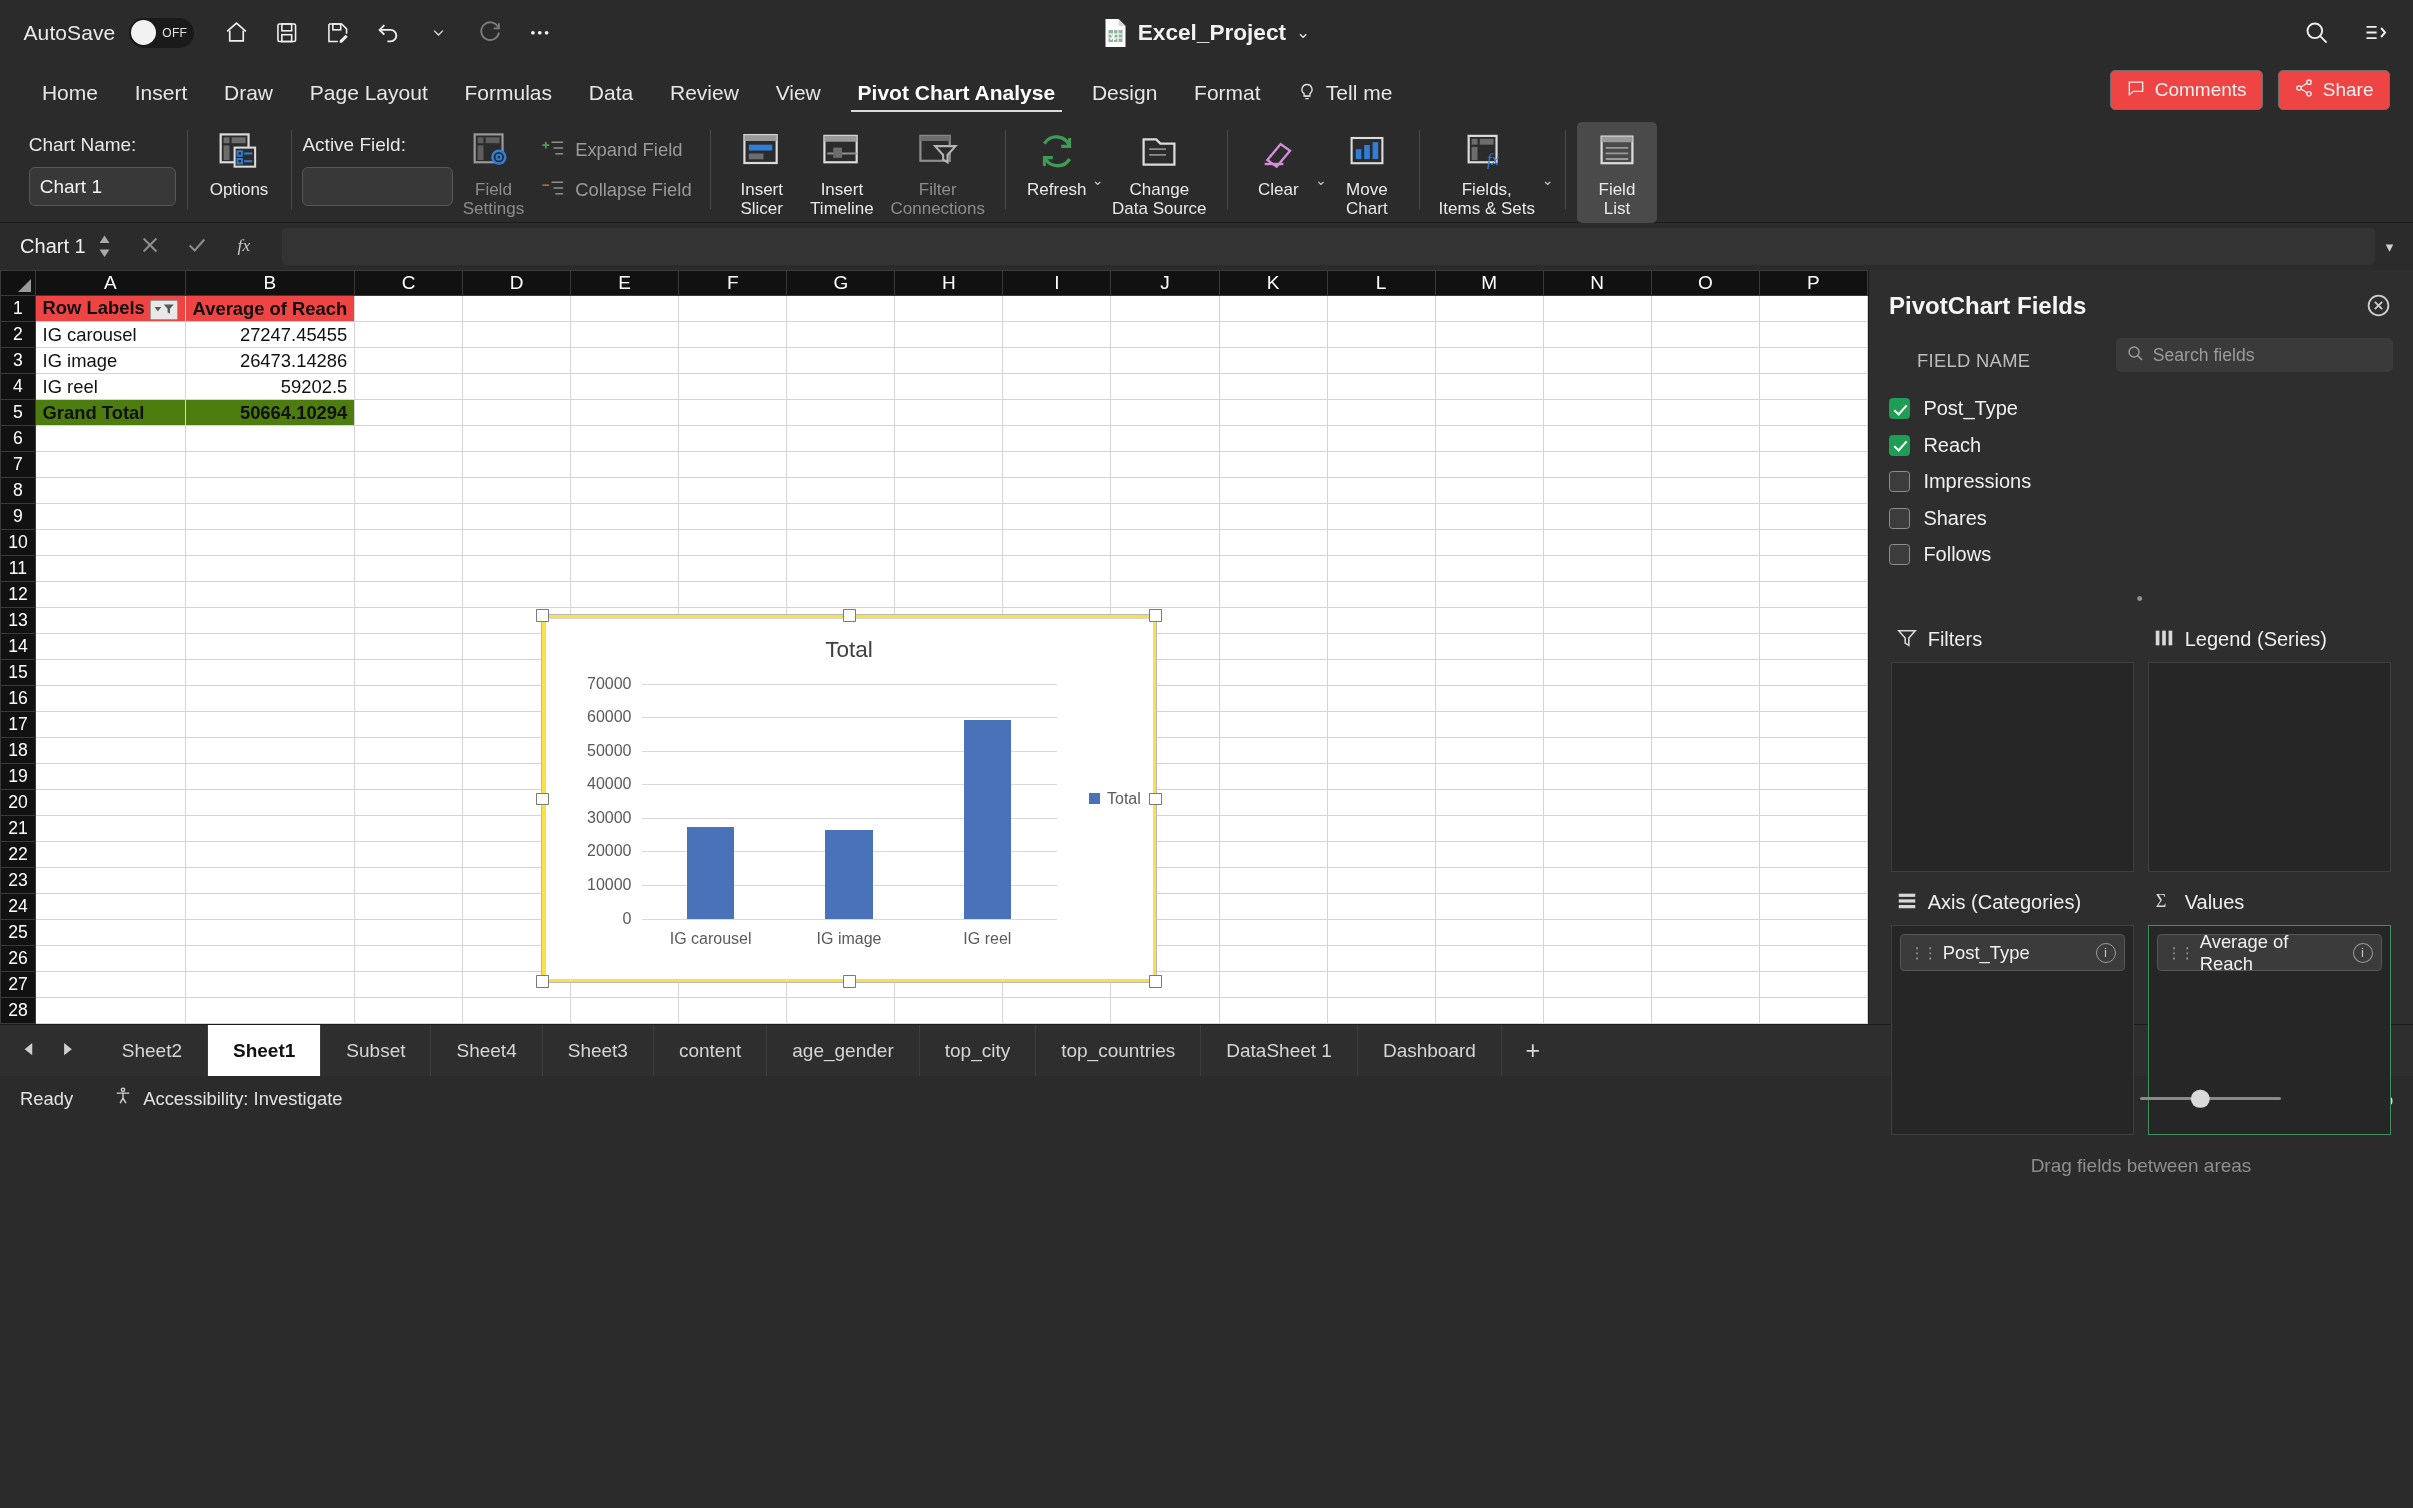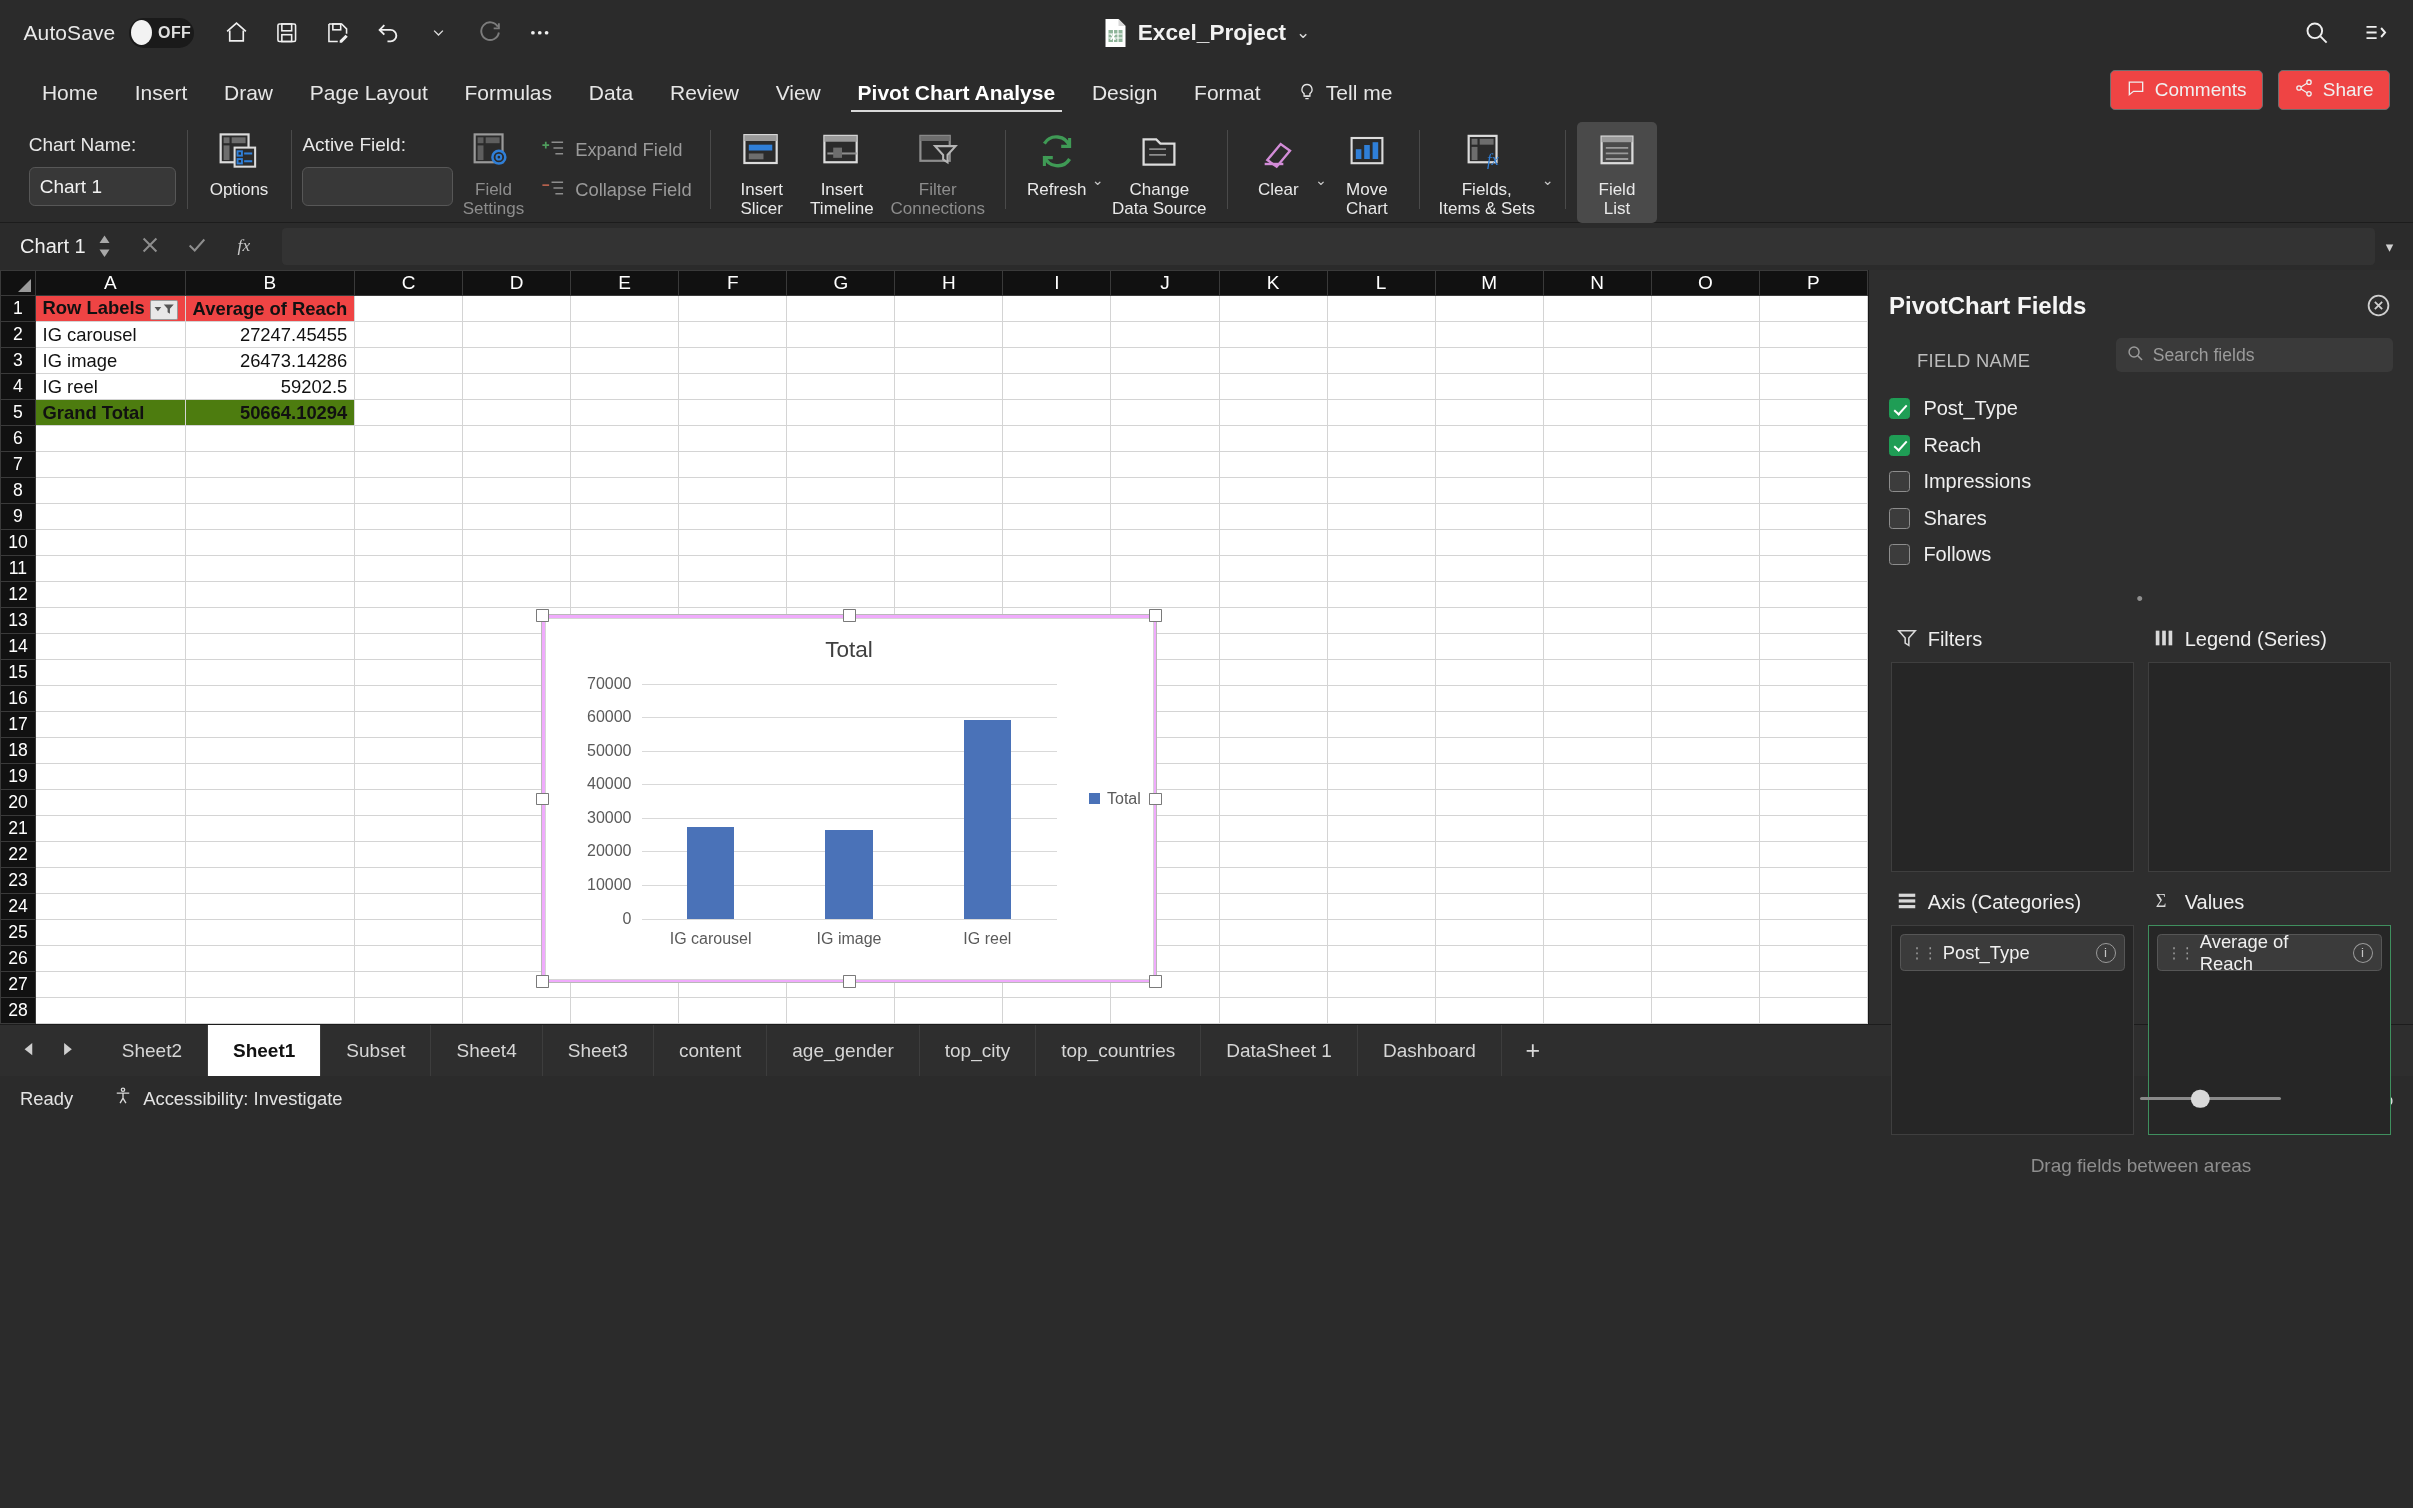--- a/index.html
+++ b/index.html
@@ -14,21 +14,21 @@
   .titlebar {
     height: 65px; background: #2b2b2b; display: flex; align-items: center;
     padding: 0 23.5px; position: relative; flex: 0 0 65px;
   }
   .autosave-label { color: #e9e9e9; font-size: 21px; margin-right: 13.4px; letter-spacing: 0.1px;}
   .toggle {
     width: 65px; height: 30px; border-radius: 15px; background: #1a1a1a;
     display: flex; align-items: center; padding: 2.5px; position: relative;
   }
   .toggle .knob { width: 25px; height: 25px; border-radius: 50%; background: #f2f2f2; }
-  .toggle .off { color: #e0e0e0; font-size: 16px; font-weight: bold; margin-left: 5.9px; letter-spacing: 0.4px;}
+  .toggle .off { color: #e0e0e0; font-size: 12px; font-weight: normal; margin-left: 5.9px; letter-spacing: 0.4px;}
   .qat { display: flex; align-items: center; gap: 22px; margin-left: 28.5px; }
   .qicon { width: 28.5px; height: 28.5px; display: flex; align-items: center; justify-content: center; cursor: pointer; }
   .qicon svg { display: block; }
   .title-center {
     position: absolute; left: 0; right: 0; top: 0; height: 65px;
     display: flex; align-items: center; justify-content: center; gap: 10px; pointer-events: none;
   }
   .xl-icon { width: 25px; height: 30px; position: relative; }
   .doc-title { color: #f2f2f2; font-size: 22.6px; font-weight: bold; }
   .caret-title { color: #d8d8d8; font-size: 17px; }
@@ -123,21 +123,21 @@
   td.cell.totfill { background: #4d7c0f; font-weight: bold; }
   .filter-btn {
     display: inline-flex; align-items: center; justify-content: center; gap: 0.8px;
     width: 28.5px; height: 20px; background: #e8e8e8; border: 0.8px solid #9a9a9a;
     border-radius: 1.7px; vertical-align: middle; margin-left: 5px;
   }
 
   
   .chartobj {
     position: absolute; left: 541px; top: 344px; width: 616px; height: 369px;
-    background: #f0abfc; border: 0.8px solid #b9b9b9;
+    background: #fde047; border: 0.8px solid #b9b9b9;
   }
   .chart-inner { position: absolute; inset: 2.5px; background: #fff; border: 0.8px solid #d6d6d6; }
   .handle {
     position: absolute; width: 12.6px; height: 12.6px; background: #ffffff;
     border: 0.8px solid #7a7a7a; border-radius: 0.8px;
   }
   .chart-title {
     position: absolute; top: 18.4px; left: 0; right: 0; text-align: center;
     font-size: 22.6px; color: #404040;
   }

